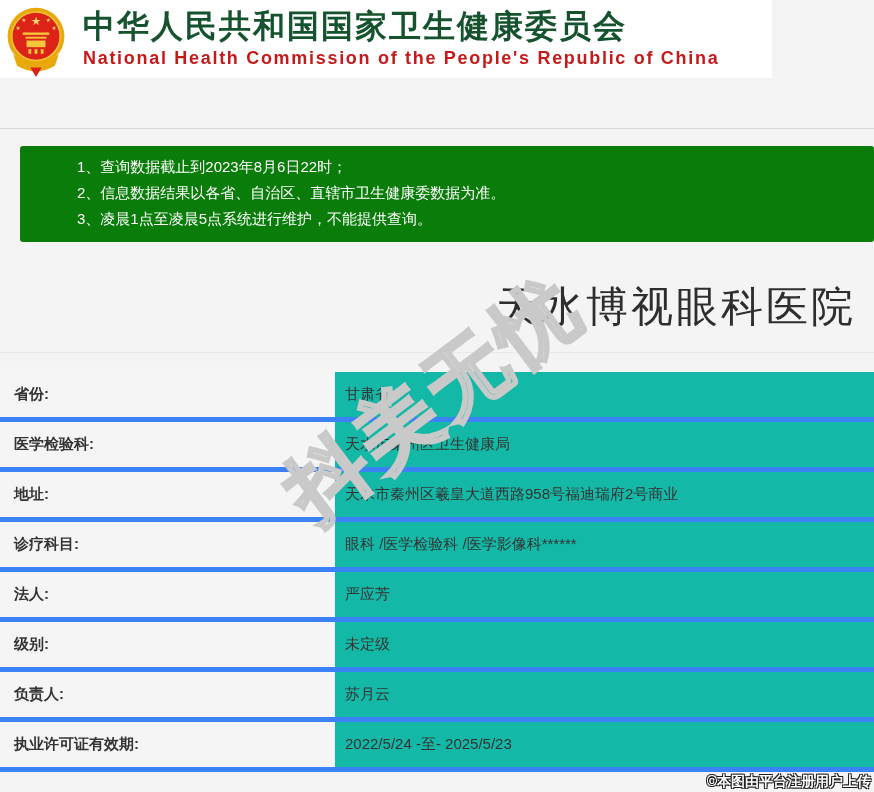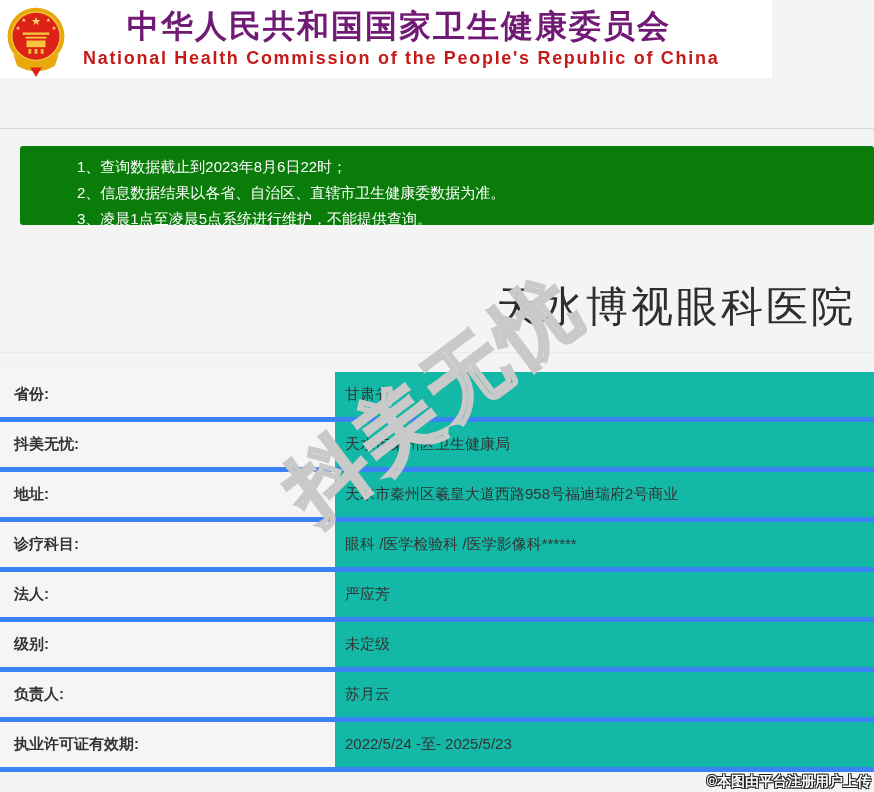--- a/index.html
+++ b/index.html
@@ -10,33 +10,33 @@
   }
   
   .site-header{
     position:absolute;top:0;left:0;width:772px;height:78px;
     background:#ffffff;display:flex;align-items:center;box-sizing:border-box;
     padding-left:5px;
   }
   .emblem{width:62px;height:72px;flex:0 0 auto;display:block;margin-top:3px;}
   .titles{margin-left:16px;display:flex;flex-direction:column;justify-content:center;}
   .title-cn{
-    color:#701a75;font-size:32px;font-weight:700;letter-spacing:2px;
-    white-space:nowrap;line-height:1.1;margin-left:44px;
+    color:#14532d;font-size:32px;font-weight:700;letter-spacing:2px;
+    white-space:nowrap;line-height:1.1;
   }
   .title-en{
     color:#c41a1a;font-size:18px;font-weight:700;letter-spacing:1.7px;
     white-space:nowrap;margin-top:4px;
   }
   .header-divider{
     position:absolute;top:128px;left:0;width:874px;height:1px;background:#d9d9d9;
   }
   
   .notice{
-    position:absolute;top:146px;left:20px;right:0;height:79px;
+    position:absolute;top:146px;left:20px;right:0;height:96px;
     background:#0a7c0a;border-radius:3px;color:#ffffff;
     font-size:15px;line-height:26px;box-sizing:border-box;
     padding:8px 10px 0 57px;
   }
   
   .hospital-name{
     position:absolute;top:282px;right:18px;margin:0;
     font-size:42px;font-weight:400;color:#2e2e2e;letter-spacing:3px;
     white-space:nowrap;line-height:1.2;
   }
@@ -106,21 +106,21 @@
   <h1 class="hospital-name">天水博视眼科医院</h1>
 
   <div class="subtle-line"></div>
 
   <div class="detail-table">
     <div class="row">
       <div class="cell label">省份:</div>
       <div class="cell value">甘肃省</div>
     </div>
     <div class="row">
-      <div class="cell label">抖美无忧:</div>
+      <div class="cell label">医学检验科:</div>
       <div class="cell value">天水市秦州区卫生健康局</div>
     </div>
     <div class="row">
       <div class="cell label">地址:</div>
       <div class="cell value">天水市秦州区羲皇大道西路958号福迪瑞府2号商业</div>
     </div>
     <div class="row">
       <div class="cell label">诊疗科目:</div>
       <div class="cell value">眼科 /医学检验科 /医学影像科******</div>
     </div>

